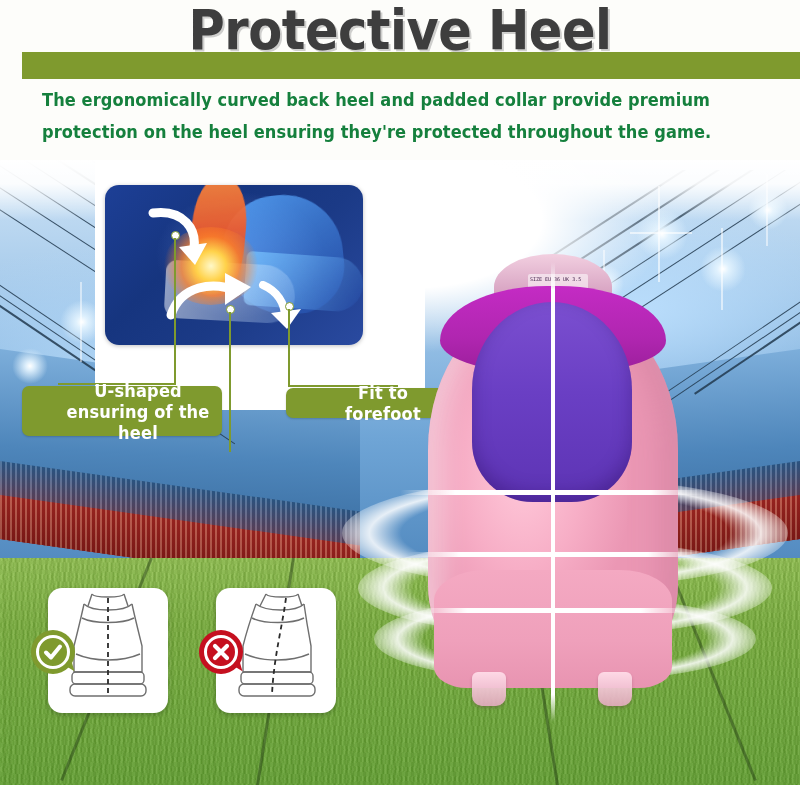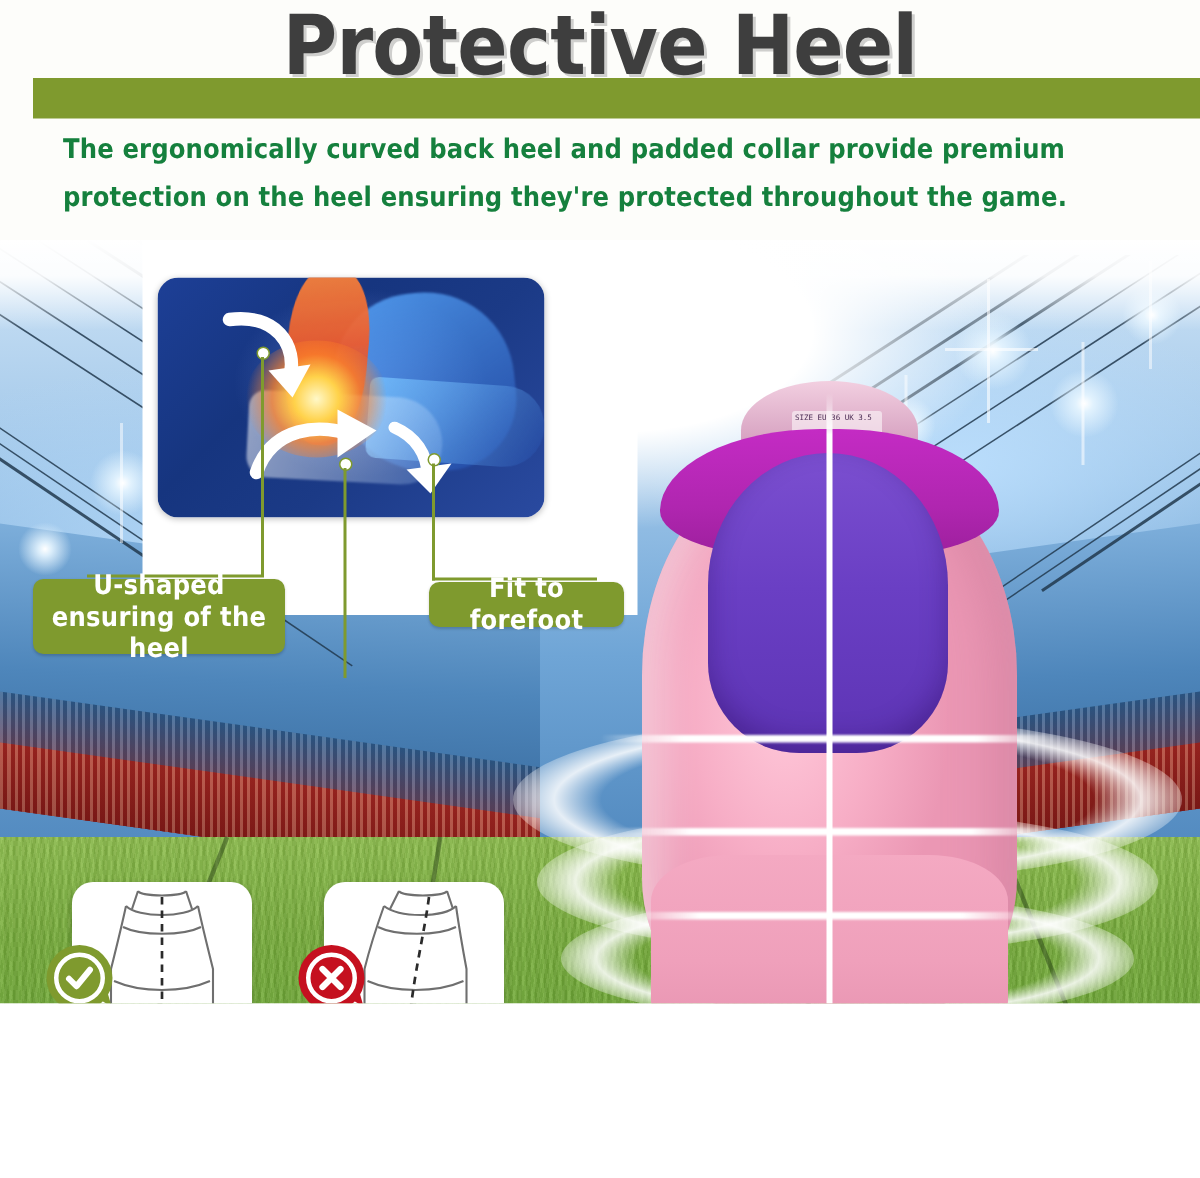--- a/index.html
+++ b/index.html
@@ -1,20 +1,20 @@
 <!DOCTYPE html>
 <html><head>
 <meta charset="utf-8">
 <title>Protective Heel</title>
 <style>
   html,body{margin:0;padding:0;background:#fff;}
   body{font-family:"Liberation Sans",sans-serif;}
 
   .page{
-    position:relative;width:800px;height:669px;overflow:hidden;
+    position:relative;width:800px;height:785px;overflow:hidden;
     background:#fdfdfa;
   }
 
   
   .green-bar{
     position:absolute;left:22px;top:52px;width:778px;height:27px;
     background:#7f9a2e;
   }
   .title{
     position:absolute;left:0;top:-2px;width:800px;
@@ -159,21 +159,21 @@
     background:#fff;border:1.5px solid #7f9a2e;
   }
 
   
   .tag{
     position:absolute;background:#7f9a2e;border-radius:7px;
     color:#fff;text-align:center;
     font-family:"DejaVu Sans Condensed","Liberation Sans Narrow","Liberation Sans",sans-serif;
     font-weight:700;letter-spacing:.2px;
     box-shadow:0 1px 2px rgba(0,0,0,.18);
-    display:flex;align-items:center;justify-content:center;
+    display:flex;align-items:center;justify-content:center;padding-left:32px;
   }
   .tag-u{left:22px;top:386px;width:168px;height:50px;font-size:18px;line-height:21px;}
   .tag-arch{left:172px;top:450px;width:116px;height:30px;font-size:18px;}
   .tag-fore{left:286px;top:388px;width:130px;height:30px;font-size:18px;}
 
   
   .card{
     position:absolute;width:120px;height:125px;background:#fff;border-radius:14px;
     box-shadow:0 2px 5px rgba(0,0,0,.22);
   }

